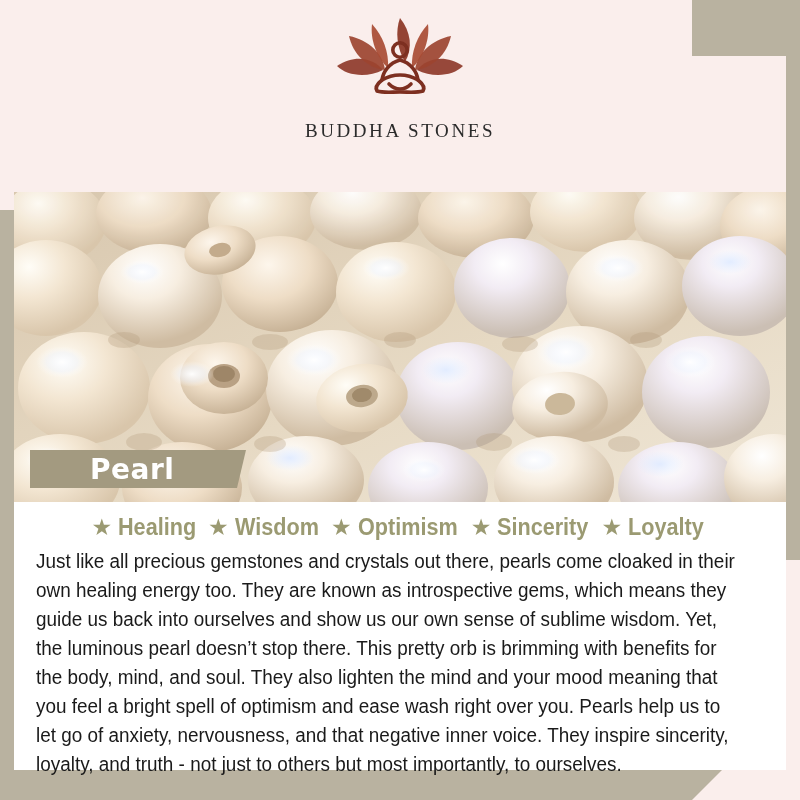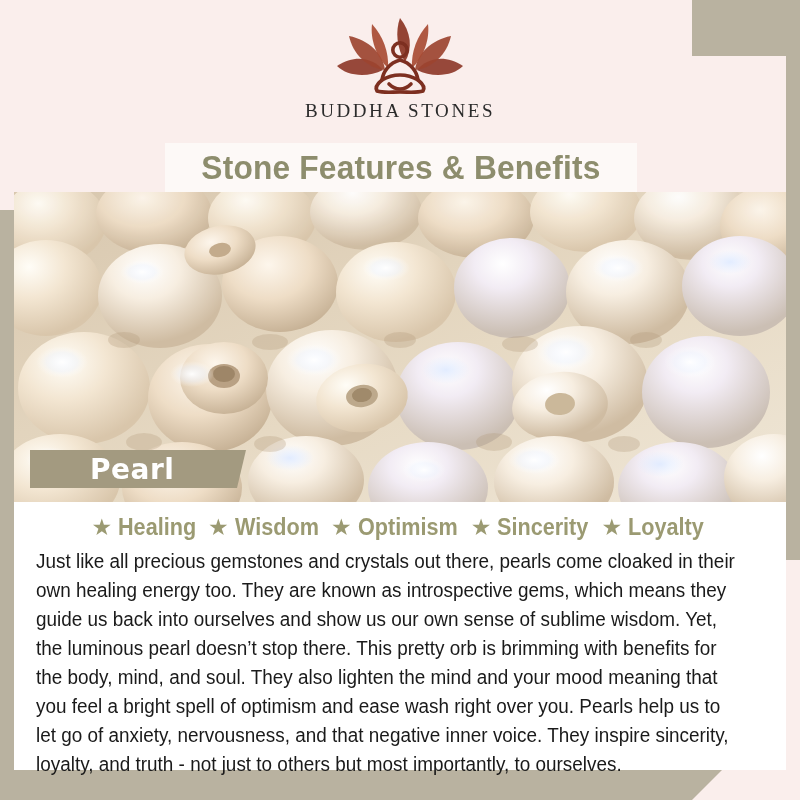--- a/index.html
+++ b/index.html
@@ -46,21 +46,21 @@
     text-align: center;
   }
   .logo-mark {
     display: block;
     margin: 0 auto;
     width: 150px;
     height: 86px;
   }
   .logo-text {
     display: block;
-    margin-top: 0;
+    margin-top: 20px;
     font-family: "Liberation Serif", serif;
     font-size: 19px;
     letter-spacing: 2.6px;
     color: #2b2b2b;
     font-weight: 400;
   }
 
   
   .title-banner {
     position: absolute;
@@ -192,23 +192,20 @@
       <g fill="none" stroke="#7d2f20" stroke-width="3.6" stroke-linecap="round" stroke-linejoin="round">
         <circle cx="75" cy="36" r="7.2"></circle>
         <path d="M75 46 C64 49 58 58 57 66 C62 63 68 61 75 61 C82 61 88 63 93 66 C92 58 86 49 75 46 Z"></path>
         <path d="M57 66 C52 70 50 74 52 77 C58 79 66 78 75 78 C84 78 92 79 98 77 C100 74 98 70 93 66"></path>
         <path d="M64 70 C68 74 73 75 75 75 C77 75 82 74 86 70"></path>
       </g>
     </svg>
     <span class="logo-text">BUDDHA STONES</span>
   </div>
 
-  <div class="title-banner">
-    <span class="title-text">Stone Features &amp; Benefits</span>
-  </div>
 
   <div class="photo">
     <svg viewBox="0 0 772 310" preserveAspectRatio="xMidYMid slice">
       <defs>
         <radialGradient id="pA" cx="35%" cy="28%" r="72%">
           <stop offset="0%" stop-color="#fffdf7"></stop>
           <stop offset="45%" stop-color="#f3e6d2"></stop>
           <stop offset="100%" stop-color="#d9c6ab"></stop>
         </radialGradient>
         <radialGradient id="pB" cx="38%" cy="25%" r="70%">

